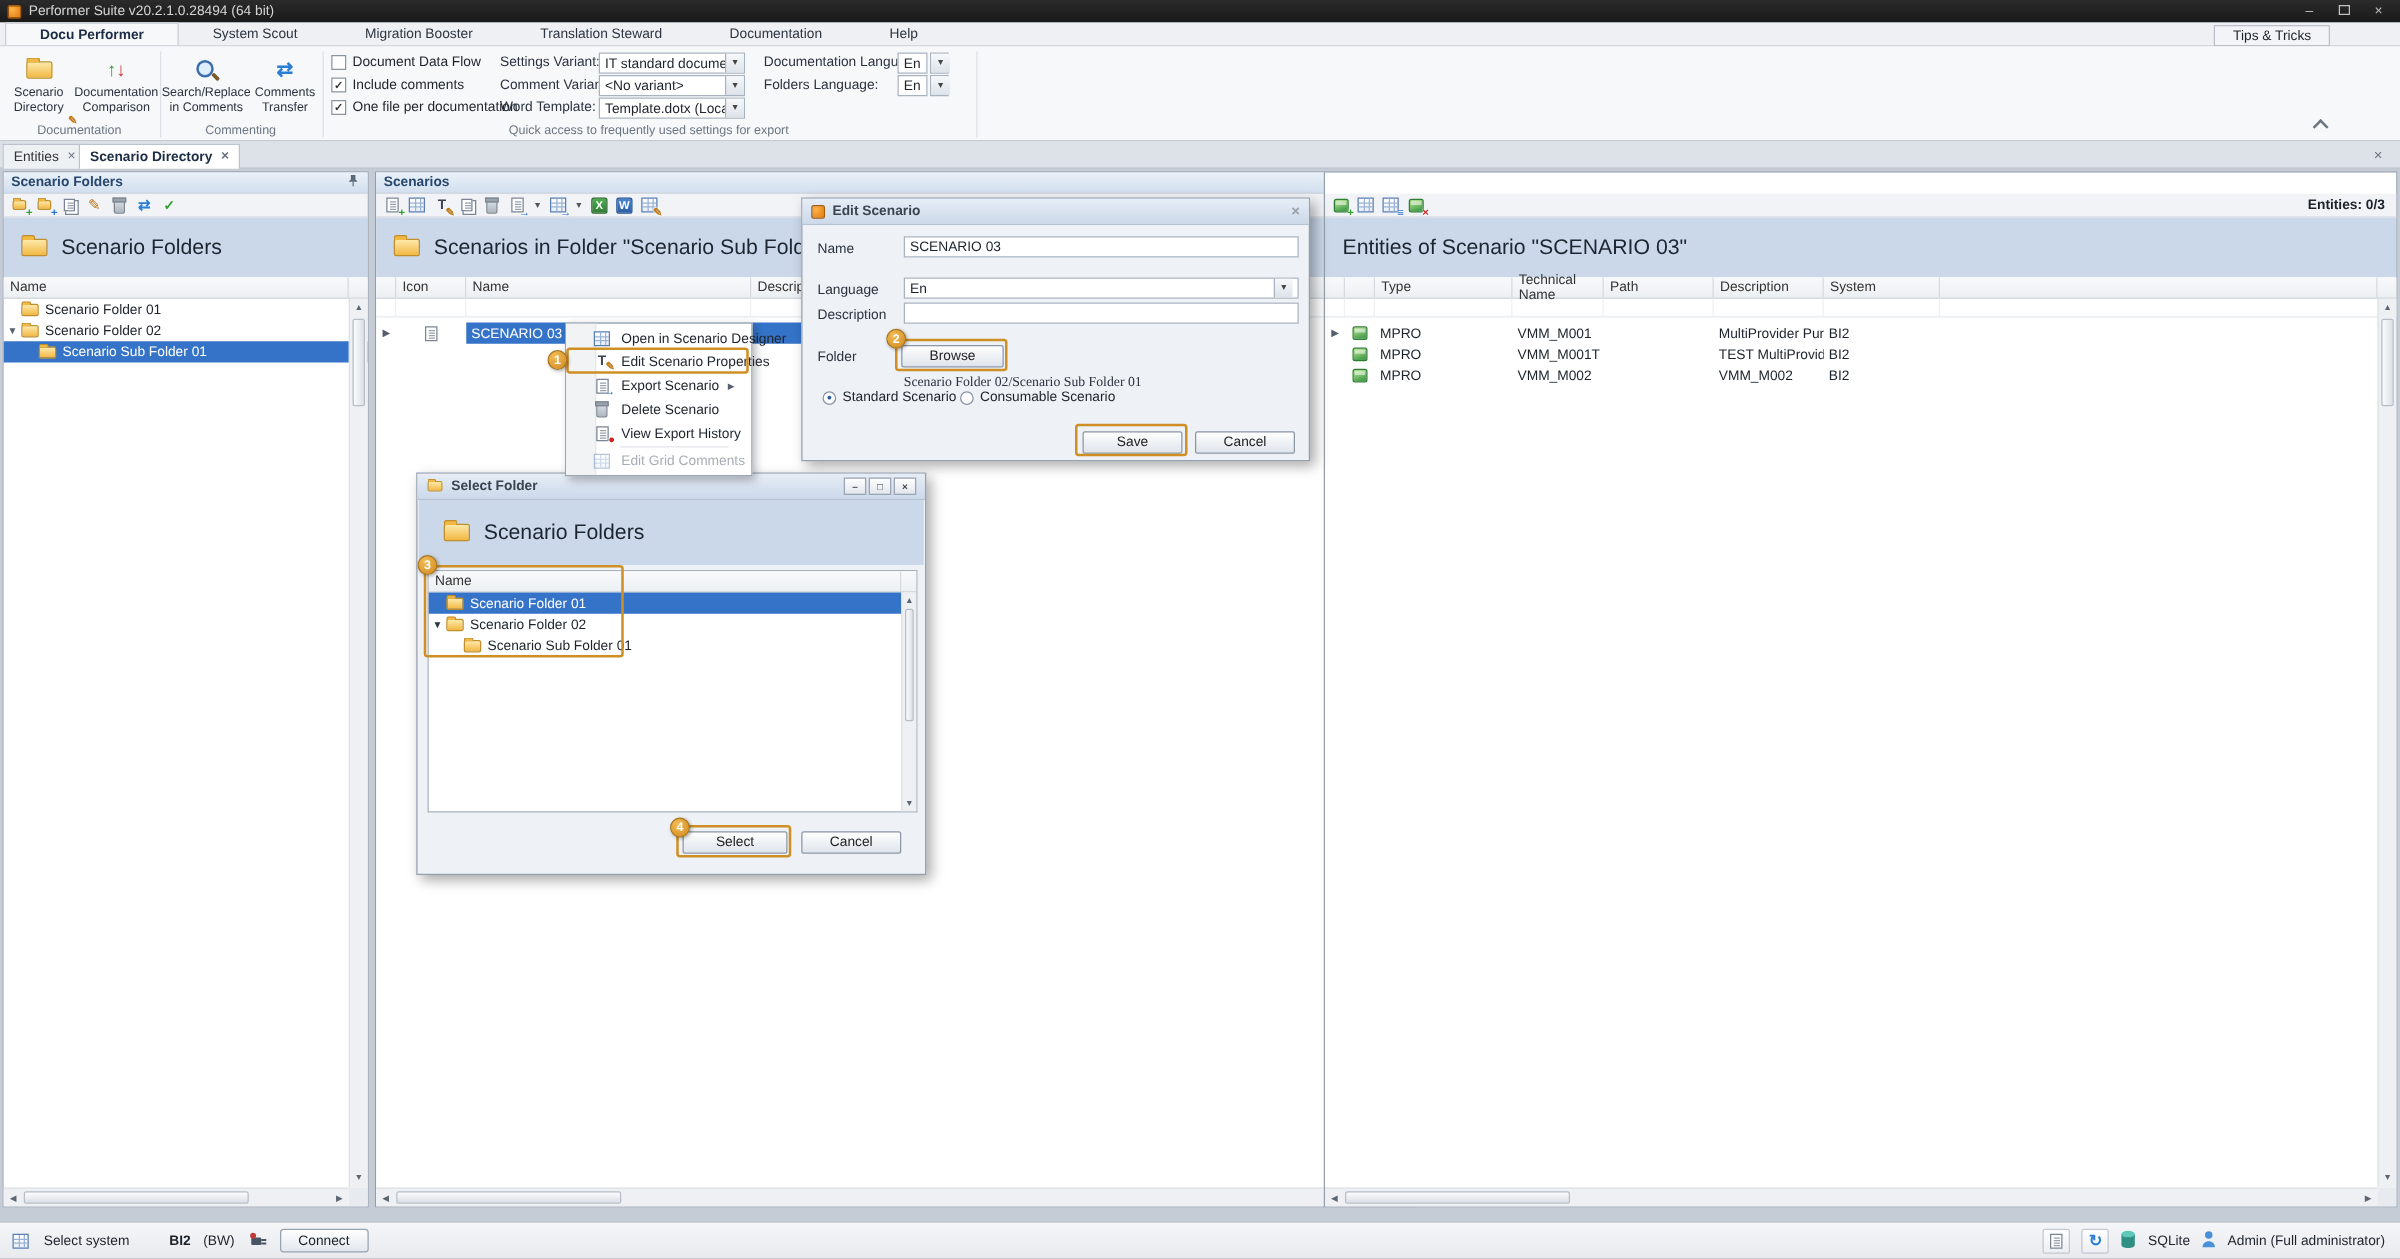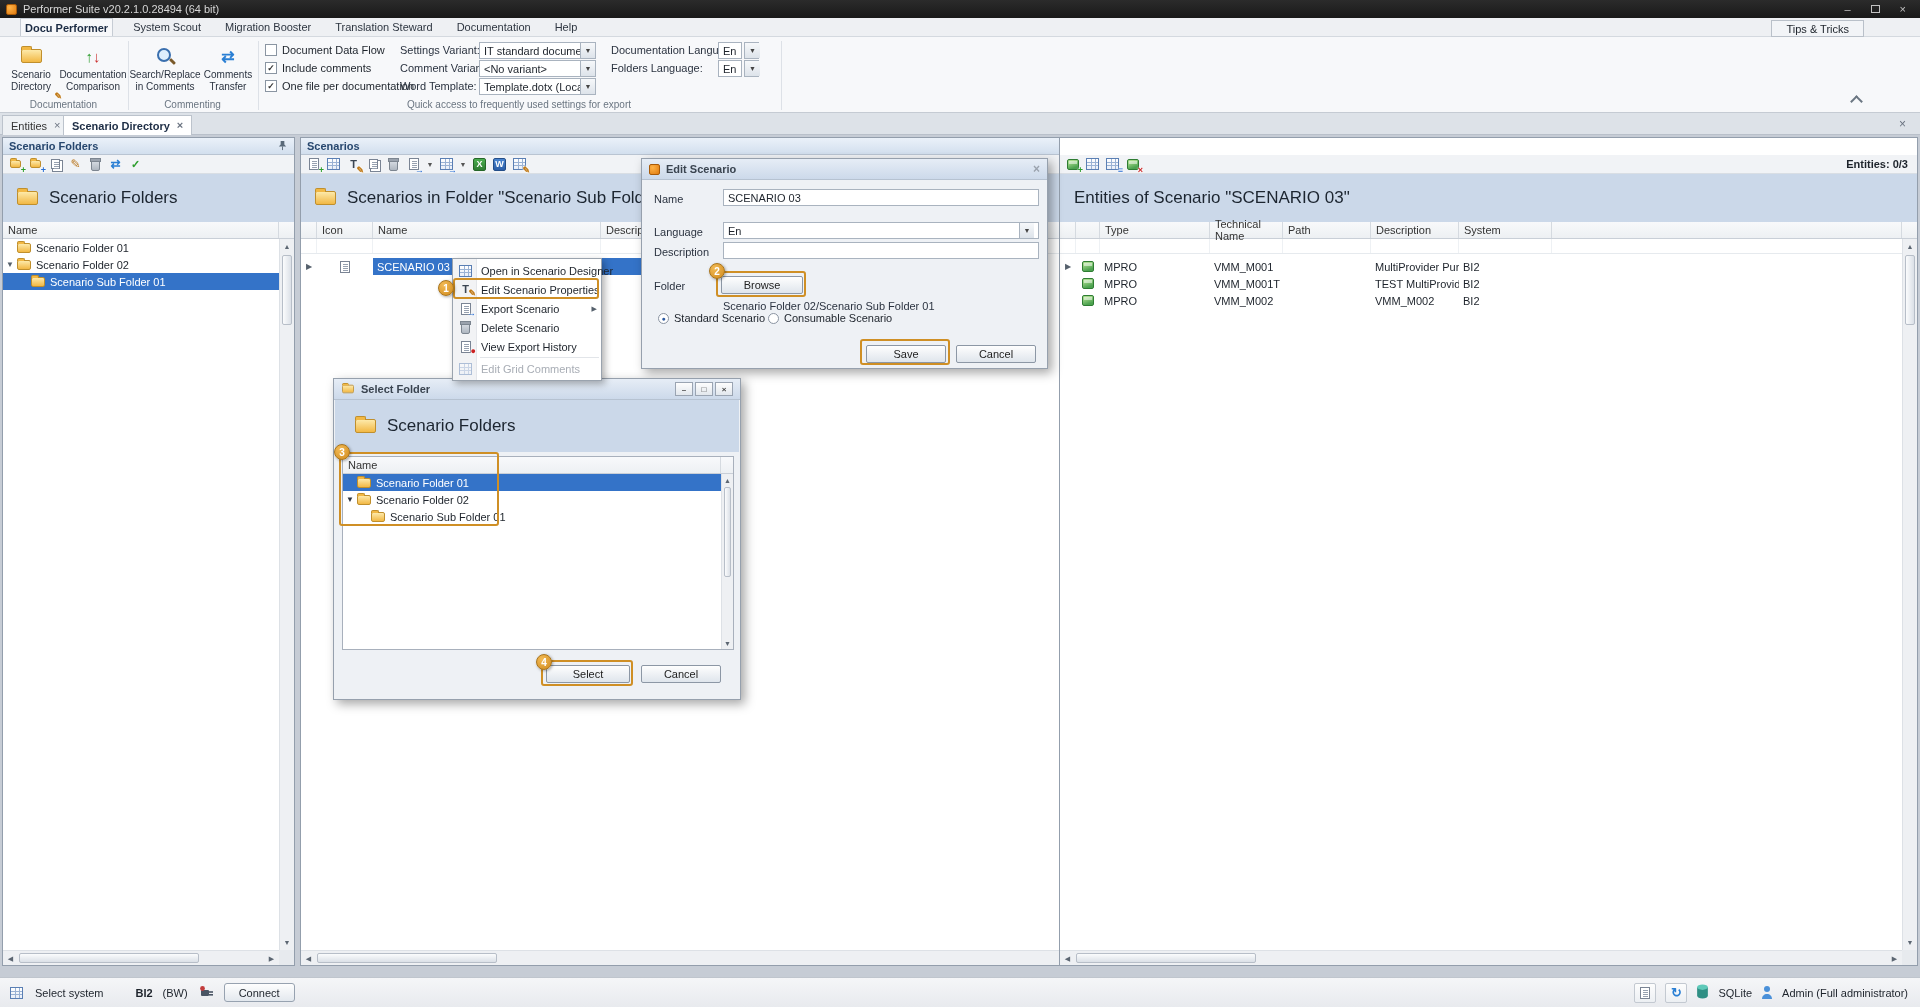--- a/index.html
+++ b/index.html
@@ -9,21 +9,21 @@
   
   .titlebar{position:absolute;left:0;top:0;width:100%;height:18px;background:linear-gradient(#2b2b2b,#191919);display:flex;align-items:center;padding:0 6px;color:#d6d6d6;}
   .appico{width:11px;height:11px;border-radius:2px;background:radial-gradient(circle at 30% 30%,#ffb347,#e07b10);border:1px solid #a85a08;flex:none;}
   .title-text{margin-left:6px;font-size:11px;}
   .win-controls{margin-left:auto;display:flex;gap:20px;align-items:center;padding-right:8px;}
   .winbtn{color:#c2c2c2;font-size:11px;line-height:1;}
   .maxbox{display:inline-block;width:9px;height:8px;border:1px solid #c2c2c2;}
 
   
   .menubar{position:absolute;left:0;top:18px;width:100%;height:19px;background:#eef0f3;border-bottom:1px solid #d4d9df;display:flex;align-items:stretch;padding-left:4px;}
-  .mtab{display:flex;align-items:center;padding:0 4px;color:#2d3540;margin-left:16px;}
+  .mtab{display:flex;align-items:center;padding:0 27px;color:#2d3540;}
   .mtab.active{background:#f7f8fa;border:1px solid #c6ccd4;border-bottom:none;font-weight:bold;color:#1c2c44;}
   .tips{position:absolute;right:56px;top:2px;height:17px;padding:0 14px;display:flex;align-items:center;background:#f2f4f7;border:1px solid #b9c0c9;}
 
   
   .ribbon{position:absolute;left:0;top:37px;width:100%;height:76px;background:#f7f8fa;border-bottom:1px solid #c5cbd3;}
   .rsep{position:absolute;top:4px;height:92%;width:1px;background:#dde1e7;}
   .rbtn{position:absolute;top:3px;height:58px;display:flex;flex-direction:column;align-items:center;justify-content:flex-start;padding-top:3px;border-radius:2px;}
   .rbtn .ric{height:26px;display:flex;align-items:center;justify-content:center;}
   .rbtn .rl{font-size:10px;line-height:12px;text-align:center;color:#2b3340;}
   .rgl{position:absolute;bottom:1px;height:13px;display:flex;align-items:center;justify-content:center;font-size:10px;color:#6b7682;}
@@ -99,21 +99,21 @@
   .tletter{font-weight:bold;color:#3b4552;font-size:11px;line-height:1;}
   .sq{width:13px;height:13px;border-radius:2px;color:#fff;font-size:9px;font-weight:bold;display:flex;align-items:center;justify-content:center;flex:none;}
   .sq-green{background:linear-gradient(#4caf50,#2e7d32);border:1px solid #256628;}
   .sq-blue{background:linear-gradient(#4a85d0,#2b5ea8);border:1px solid #234d88;}
   .tdrop{width:10px;font-size:7px;color:#555;display:flex;align-items:center;justify-content:center;flex:none;}
   .mag{position:relative;width:20px;height:20px;}
   .mag::before{content:"";position:absolute;left:2px;top:2px;width:10px;height:10px;border:2px solid #3a6fae;border-radius:50%;background:#dfeefc;}
   .mag::after{content:"";position:absolute;left:14px;top:14px;width:7px;height:3px;background:#7a5a2a;transform:rotate(45deg);border-radius:1px;}
 
   
-  .cmenu{position:absolute;left:452px;top:258px;width:150px;background:#fff;border:1px solid #9aa3ae;box-shadow:3px 3px 7px rgba(0,0,0,.3);padding:2px 0;z-index:40;text-align:right;}
+  .cmenu{position:absolute;left:452px;top:258px;width:150px;background:#fff;border:1px solid #9aa3ae;box-shadow:3px 3px 7px rgba(0,0,0,.3);padding:2px 16px;z-index:40;text-align:right;}
   .gut{position:absolute;left:0;top:0;bottom:0;width:24px;background:#f2f3f5;border-right:1px solid #e4e6ea;}
   .mi{position:relative;height:19px;display:flex;align-items:center;gap:7px;padding-left:4px;padding-right:4px;}
   .mi .mico{width:17px;display:flex;justify-content:center;z-index:1;flex:none;}
   .mi .mlbl{z-index:1;white-space:nowrap;}
   .mi.dis .mlbl{color:#a8adb5;}
   .subarr{margin-left:auto;font-size:7px;color:#55606c;z-index:1;}
   .msep{height:1px;background:#e2e5e9;margin:1px 2px 1px 27px;position:relative;z-index:1;}
 
   
   .dlg{position:absolute;background:#eef1f5;border:1px solid #96a0ad;box-shadow:4px 4px 10px rgba(0,0,0,.35);z-index:30;}
@@ -571,21 +571,21 @@
     <div class="inp cmb" style="left:81px;top:63px;width:316px;position:absolute;">
       <span>En</span>
       <span class="arr">▼</span>
     </div>
     <span class="flbl" style="left:12px;top:84px;">Description</span>
     <div class="inp" style="left:81px;top:83px;width:316px;">
         <span></span>
       </div>
     <span class="flbl" style="left:12px;top:118px;">Folder</span>
     <div class="btn" style="left:79px;top:117px;width:82px;">Browse</div>
-    <span class="flbl" style="left:81px;top:138px;">Scenario Folder 02/Scenario Sub Folder 01</span>
+    <span class="flbl" style="left:81px;top:138px;font-family:Liberation Serif, serif;">Scenario Folder 02/Scenario Sub Folder 01</span>
     <span class="rad" style="left:16px;top:152px;">
       <span class="rdot">
           <span>●</span>
         </span>
       <span>Standard Scenario</span>
     </span>
     <span class="rad" style="left:126px;top:152px;">
       <span class="rdot">
           <span></span>
         </span>

